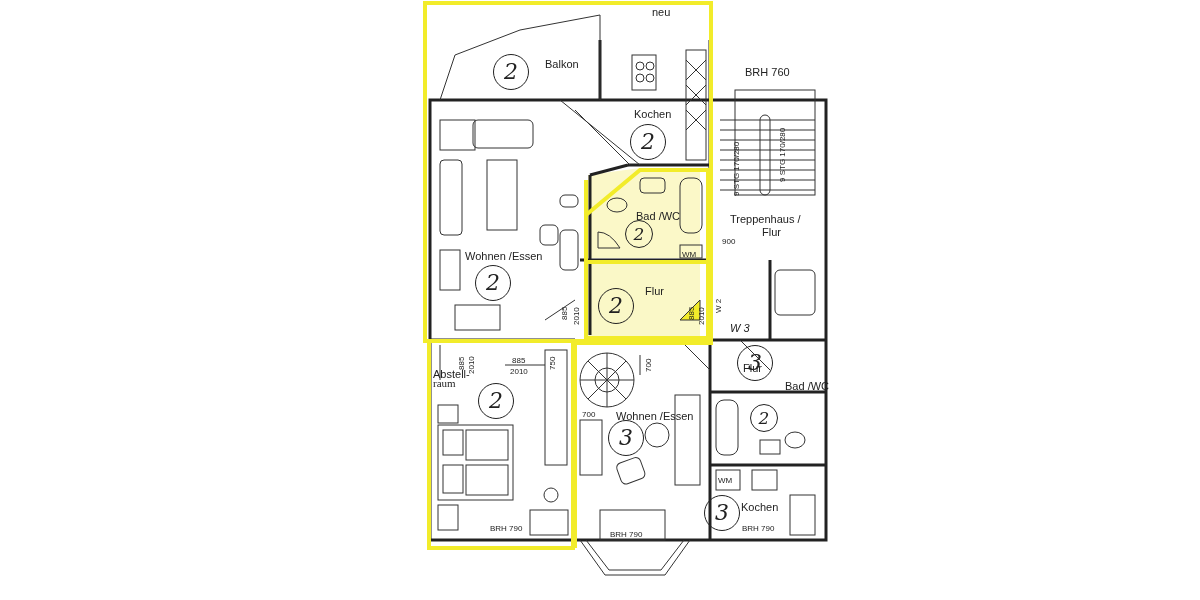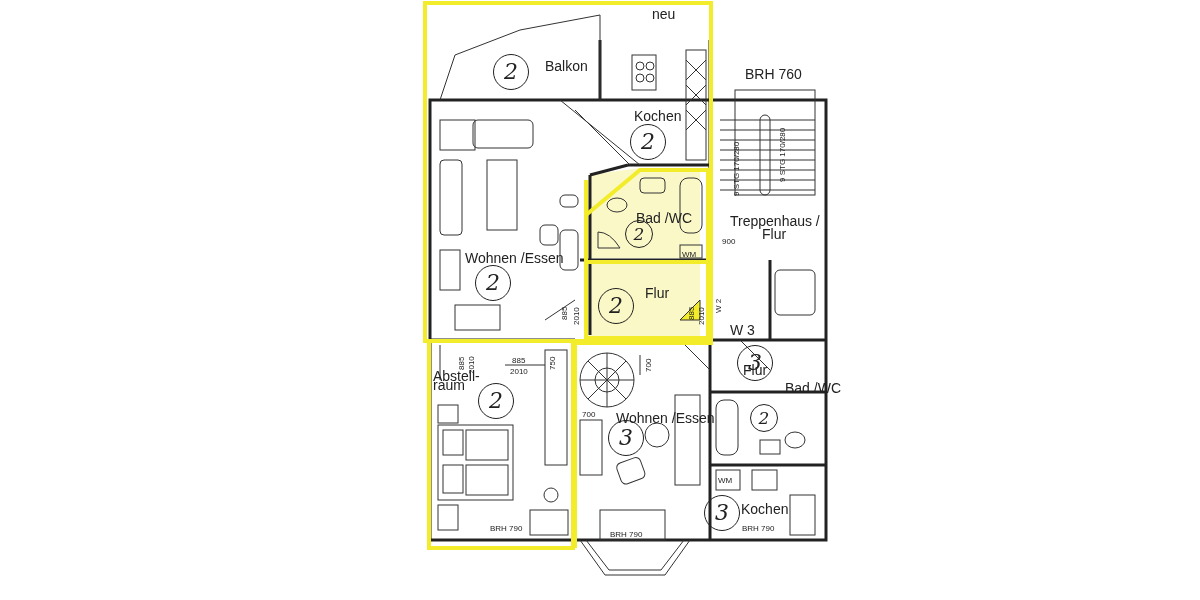--- a/index.html
+++ b/index.html
@@ -1,18 +1,18 @@
 <!DOCTYPE html>
 <html><head>
 <meta charset="utf-8">
 <style>
   html,body{margin:0;padding:0;background:#fff;}
   body{width:1200px;height:600px;position:relative;overflow:hidden;font-family:"Liberation Sans",sans-serif;}
   #plan{position:absolute;left:0;top:0;width:1200px;height:600px;}
-  .lbl{position:absolute;font-size:14px;color:#222;white-space:nowrap;font-family:"Liberation Sans",sans-serif;}
+  .lbl{position:absolute;font-size:11px;color:#222;white-space:nowrap;font-family:"Liberation Sans",sans-serif;}
   .lbl.sm{font-size:8px;}
   .lbl.v{transform:rotate(-90deg);transform-origin:left top;}
   .num{position:absolute;width:34px;height:34px;border:1.5px solid #222;border-radius:50%;font-family:"DejaVu Serif",serif;font-style:italic;font-size:22px;line-height:34px;text-align:center;color:#222;background:transparent;}
   .num.sm{width:26px;height:26px;line-height:26px;font-size:17px;}
 </style>
 </head>
 <body>
 
 <svg id="plan" viewBox="0 0 1200 600" xmlns="http://www.w3.org/2000/svg">
 
@@ -146,29 +146,29 @@
 
 <span class="lbl" style="left:636px;top:210px;">Bad /WC</span>
 <div class="num sm" style="left:625px;top:220px;">2</div>
 <span class="lbl sm" style="left:682px;top:237px;margin-left:40px;">900</span>
 <span class="lbl sm" style="left:682px;top:250px;">WM</span>
 
 <span class="lbl" style="left:645px;top:285px;">Flur</span>
 <div class="num" style="left:598px;top:288px;">2</div>
 
 <span class="lbl" style="left:433px;top:368px;">Abstell-</span>
-<span class="lbl" style="left:433px;top:377px;">raum</span>
+<span class="lbl" style="left:433px;top:377px;font-family:Liberation Serif, serif;">raum</span>
 <div class="num" style="left:478px;top:383px;">2</div>
 
 <span class="lbl" style="left:730px;top:213px;">Treppenhaus /</span>
 <span class="lbl" style="left:762px;top:226px;">Flur</span>
 <span class="lbl sm v" style="left:732px;top:196px;">9 STG 170/280</span>
 <span class="lbl sm v" style="left:778px;top:182px;">9 STG 170/280</span>
 
-<span class="lbl" style="left:730px;top:322px;">W 3</span>
+<span class="lbl" style="left:730px;top:322px;font-style:italic;">W 3</span>
 <span class="lbl sm v" style="left:714px;top:313px;">W 2</span>
 
 <span class="lbl" style="left:743px;top:362px;">Flur</span>
 <div class="num" style="left:737px;top:345px;">3</div>
 
 <span class="lbl" style="left:785px;top:380px;">Bad /WC</span>
 <div class="num sm" style="left:750px;top:404px;">2</div>
 
 <span class="lbl" style="left:616px;top:410px;">Wohnen /Essen</span>
 <div class="num" style="left:608px;top:420px;">3</div>

